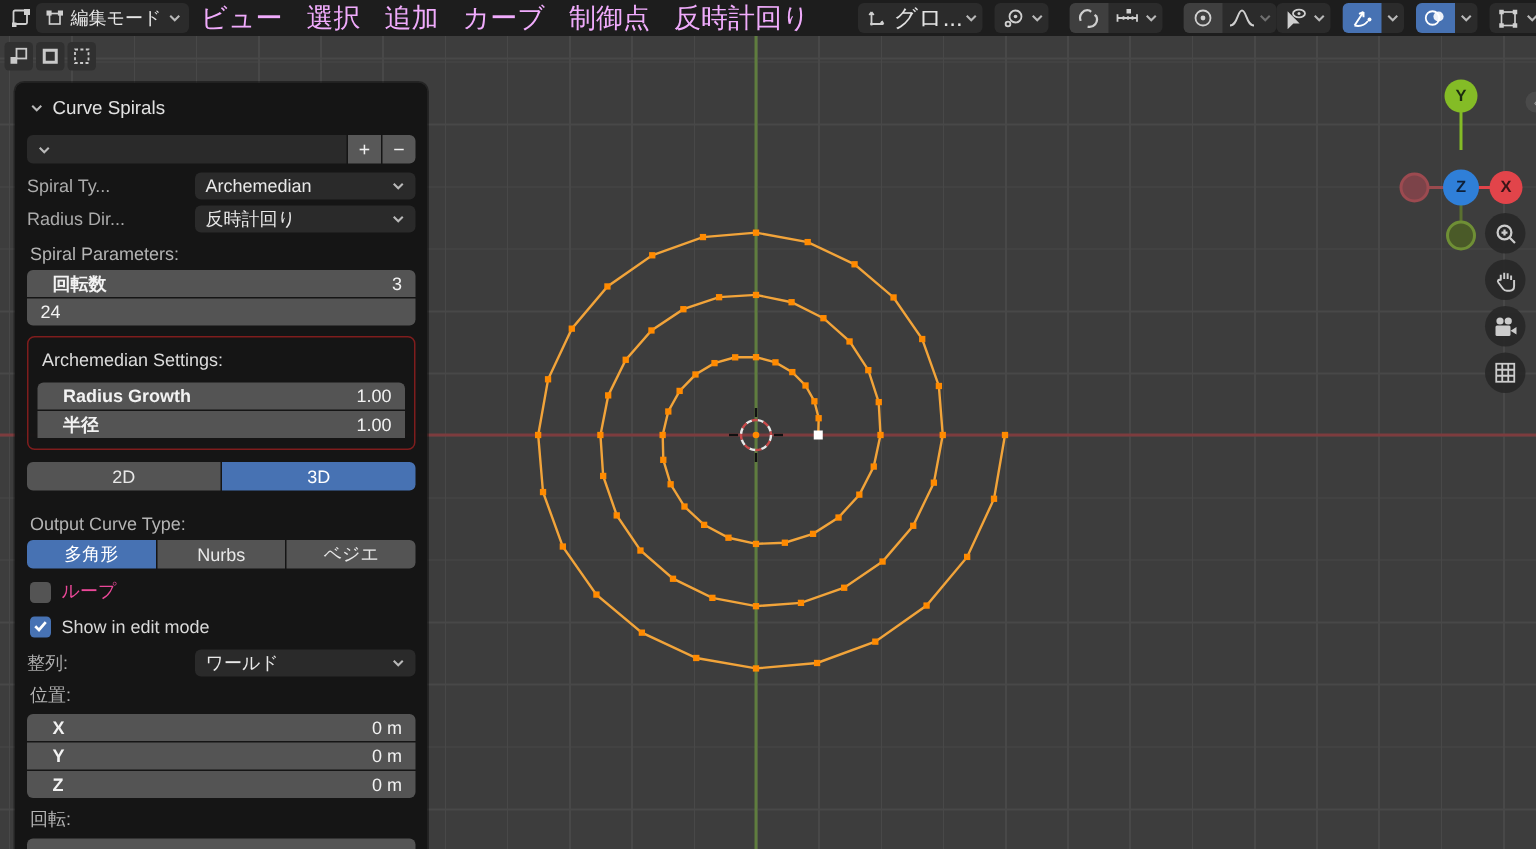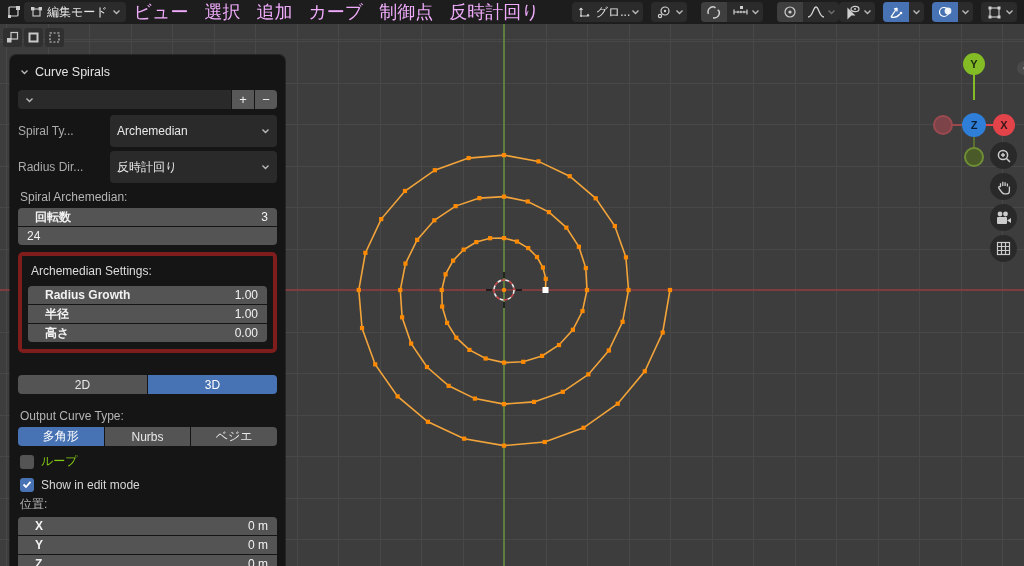--- a/index.html
+++ b/index.html
@@ -58,42 +58,42 @@
     box-shadow:0 0 0 1px rgba(0,0,0,0.4);}
   .ptitle{display:flex;align-items:center;gap:6px;height:18px;margin:2px 0 9px 2px;color:#e2e2e2;font-size:12.5px;}
   .row{display:flex;align-items:center;margin-bottom:4px;gap:20px;}
   .preset{display:flex;gap:1px;margin:0 0 6px 0;height:19px;}
   .preset-field{flex:1;background:var(--dropdown-dark);border-radius:4px 0 0 4px;display:flex;align-items:center;
     padding:0 7px;gap:6px;}
   .preset-field span{flex:1;}
   .sq-btn{width:22px;background:#585858;color:#f0f0f0;display:flex;align-items:center;justify-content:center;font-size:13px;}
   .sq-btn.last{border-radius:0 4px 4px 0;}
   .plabel{width:72px;color:#ababab;flex:none;}
-  .dropdown{flex:1;height:32px;background:var(--dropdown-dark);border-radius:4px;display:flex;align-items:center;
-    padding:0 7px;gap:6px;color:#e8e8e8;}
+  .dropdown{flex:1;height:18px;background:var(--dropdown-dark);border-radius:4px;display:flex;align-items:center;
+    padding:0 7px;gap:6px;color:#e8e8e8;margin-left:20px;}
   .dropdown span{flex:1;}
   .sec-label{color:#b4b4b4;margin:7px 0 4px 2px;}
   .numstack{display:flex;flex-direction:column;gap:1px;}
   .numfield{height:18px;background:var(--field-gray);display:flex;align-items:center;padding:0 9px;color:#f2f2f2;}
   .numfield .nlabel{flex:1;padding-left:8px;font-weight:bold;}
   .numfield.first{border-radius:4px 4px 0 0;}
   .numfield.last{border-radius:0 0 4px 4px;}
   .numfield.only{border-radius:4px 4px 0 0;}
-  .box{border:4px solid #7f1d1d;border-radius:5px;padding:6px 6px 7px 6px;margin:7px 0 22px 0;}
+  .box{border:1px solid #7f1d1d;border-radius:5px;padding:6px 6px 7px 6px;margin:7px 0 8px 0;}
   .box-title{color:#dcdcdc;margin:2px 0 8px 3px;}
   .seg{display:flex;gap:1px;height:19px;margin-bottom:4px;}
   .seg-btn{flex:1;background:var(--field-gray);color:#e8e8e8;display:flex;align-items:center;justify-content:center;}
   .seg-btn.sel{background:var(--accent);color:#ffffff;}
   .seg-btn.sfirst{border-radius:4px 0 0 4px;}
   .seg-btn.slast{border-radius:0 4px 4px 0;}
   .checkrow{display:flex;align-items:center;gap:7px;margin:8px 0 0 2px;height:15px;}
   .cbox{width:14px;height:14px;border-radius:3px;background:var(--field-gray);display:flex;align-items:center;justify-content:center;flex:none;}
   .cbox.checked{background:var(--accent);color:#fff;}
   .clabel{color:#d8d8d8;}
-  .clabel.dim{color:#84cc16;font-family:Liberation Serif, serif;}
+  .clabel.dim{color:#ec4899;font-family:Liberation Serif, serif;}
   .mt8{margin-top:8px;} .mt6{margin-top:6px;}
 </style>
 </head>
 <body>
 
 <div class="app">
 
   <div class="header">
     <div class="hicon">
       <svg class="ic" width="15" height="15" viewBox="0 0 15 15" fill="none" stroke="currentColor" stroke-width="1.2">
@@ -123,21 +123,21 @@
     <div class="menu">反時計回り</div>
 
     <div class="group" style="margin-left:24px">
       <div class="gseg">
         <span class="hicon">
           <svg class="ic" width="14" height="14" viewBox="0 0 14 14" fill="none" stroke="currentColor" stroke-width="1.2">
             <path d="M3 11 L3 3 M3 11 L11 11 M3 3 L1.5 5 M3 3 L4.5 5 M11 11 L9 9.8 M11 11 L9.8 9"></path>
             <circle cx="3" cy="11" r="1" fill="currentColor" stroke="none"></circle>
           </svg>
         </span>
-        <span style="font-size:12px;color:#e2e2e2">グロ...</span>
+        <span style="font-size:16px;color:#e2e2e2">グロ...</span>
         <svg class="chev" viewBox="0 0 9 8" fill="none" stroke="currentColor" stroke-width="1.4">
             <path d="M1.5 2.5 L4.5 5.5 L7.5 2.5"></path>
           </svg>
       </div>
     </div>
 
     <div class="group" style="margin-left:8px">
       <div class="gseg">
         <span class="hicon">
           <svg class="ic" width="14" height="14" viewBox="0 0 14 14" fill="none" stroke="currentColor" stroke-width="1.2">
@@ -485,21 +485,21 @@
     <div class="row">
       <span class="plabel">Radius Dir...</span>
       <div class="dropdown">
         <span>反時計回り</span>
         <svg class="chev" viewBox="0 0 9 8" fill="none" stroke="currentColor" stroke-width="1.4">
             <path d="M1.5 2.5 L4.5 5.5 L7.5 2.5"></path>
           </svg>
       </div>
     </div>
 
-    <div class="sec-label">Spiral Archemedian:</div>
+    <div class="sec-label">Spiral Parameters:</div>
     <div class="numstack">
       <div class="numfield first">
         <span class="nlabel">回転数</span>
         <span>3</span>
       </div>
       <div class="numfield last">
         <span>24</span>
       </div>
     </div>
 
@@ -507,24 +507,20 @@
       <div class="box-title">Archemedian Settings:</div>
       <div class="numstack">
         <div class="numfield first">
           <span class="nlabel">Radius Growth</span>
           <span>1.00</span>
         </div>
         <div class="numfield">
           <span class="nlabel">半径</span>
           <span>1.00</span>
         </div>
-        <div class="numfield last">
-          <span class="nlabel">高さ</span>
-          <span>0.00</span>
-        </div>
       </div>
     </div>
 
     <div class="seg">
       <div class="seg-btn sfirst">2D</div>
       <div class="seg-btn sel slast">3D</div>
     </div>
 
     <div class="sec-label" style="margin-top:15px">Output Curve Type:</div>
     <div class="seg">
@@ -539,20 +535,29 @@
     </div>
     <div class="checkrow">
       <div class="cbox checked">
         <svg width="10" height="9" viewBox="0 0 10 9" fill="none" stroke="#fff" stroke-width="1.8">
             <path d="M1.5 4.5 L4 7 L8.5 1.8"></path>
           </svg>
       </div>
       <span class="clabel">Show in edit mode</span>
     </div>
 
+    <div class="row mt8">
+      <span class="plabel">整列:</span>
+      <div class="dropdown">
+        <span>ワールド</span>
+        <svg class="chev" viewBox="0 0 9 8" fill="none" stroke="currentColor" stroke-width="1.4">
+            <path d="M1.5 2.5 L4.5 5.5 L7.5 2.5"></path>
+          </svg>
+      </div>
+    </div>
 
     <div class="sec-label" style="margin-top:4px">位置:</div>
     <div class="numstack">
       <div class="numfield first">
         <span class="nlabel">X</span>
         <span>0 m</span>
       </div>
       <div class="numfield">
         <span class="nlabel">Y</span>
         <span>0 m</span>

